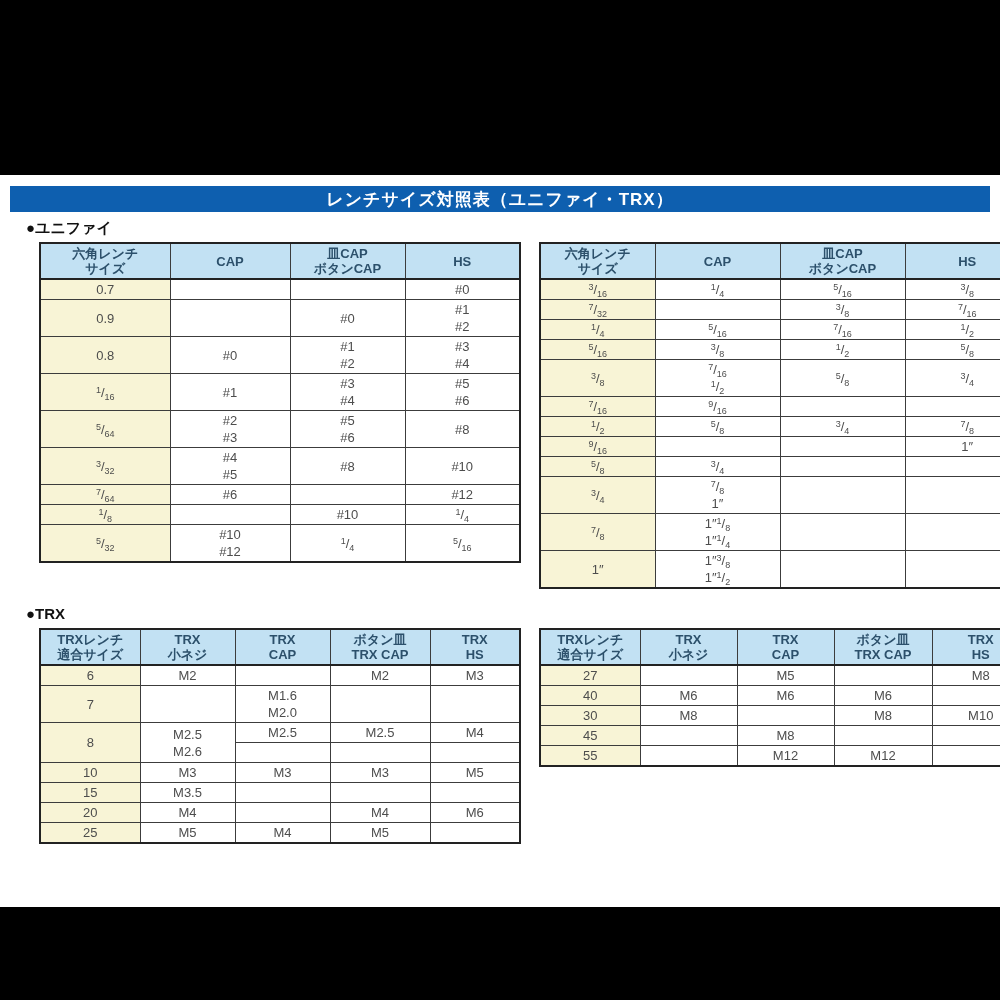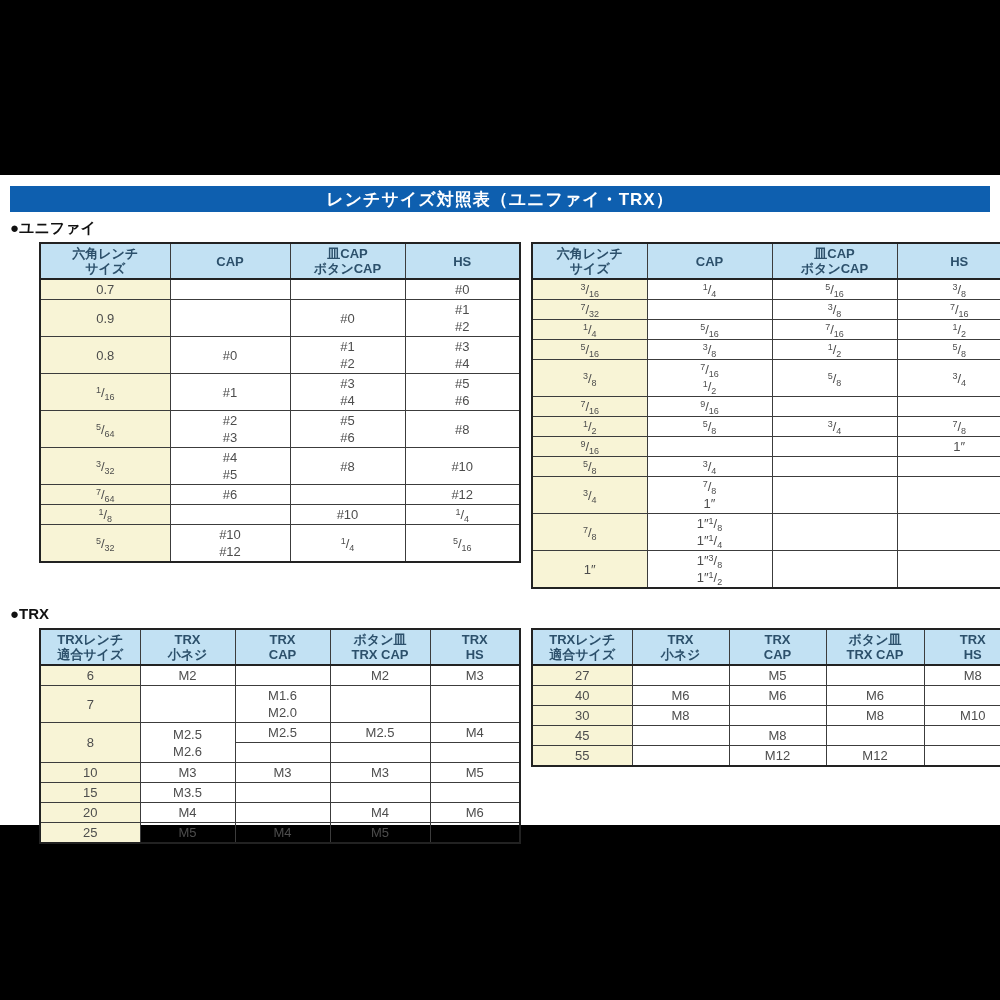--- a/index.html
+++ b/index.html
@@ -6,42 +6,42 @@
   body{
     width:1000px;height:1000px;
     background:#000;
     font-family:"Liberation Sans", sans-serif;
     position:relative;
     overflow:hidden;
   }
   .content{
     position:absolute;
     left:0; top:175px;
-    width:1000px; height:650px;
+    width:1000px; height:732px;
     background:#fff;
   }
   .banner{
     margin:11px 10px 0 10px;
     height:26px;
     background:var(--banner-bg,#0e5faf);
     display:flex;align-items:center;justify-content:center;
   }
   .banner span{
     color:#fff;font-weight:bold;font-size:17px;letter-spacing:1px;
   }
   .section-label{
-    margin:7px 0 5px 10px;
+    margin:7px 0 5px 26px;
     font-size:15px;font-weight:bold;color:#111;
     line-height:18px;
   }
   .section-label.trx{margin-top:16px;}
   .tables-row{
     display:flex;
     margin:0 10px;
-    gap:10px;
+    gap:18px;
     align-items:flex-start;
     padding-left:29px;
   }
   table{
     border-collapse:collapse;
     table-layout:fixed;
     border:2px solid #222;
   }
   th,td{
     border:1px solid #3c3c3c;

